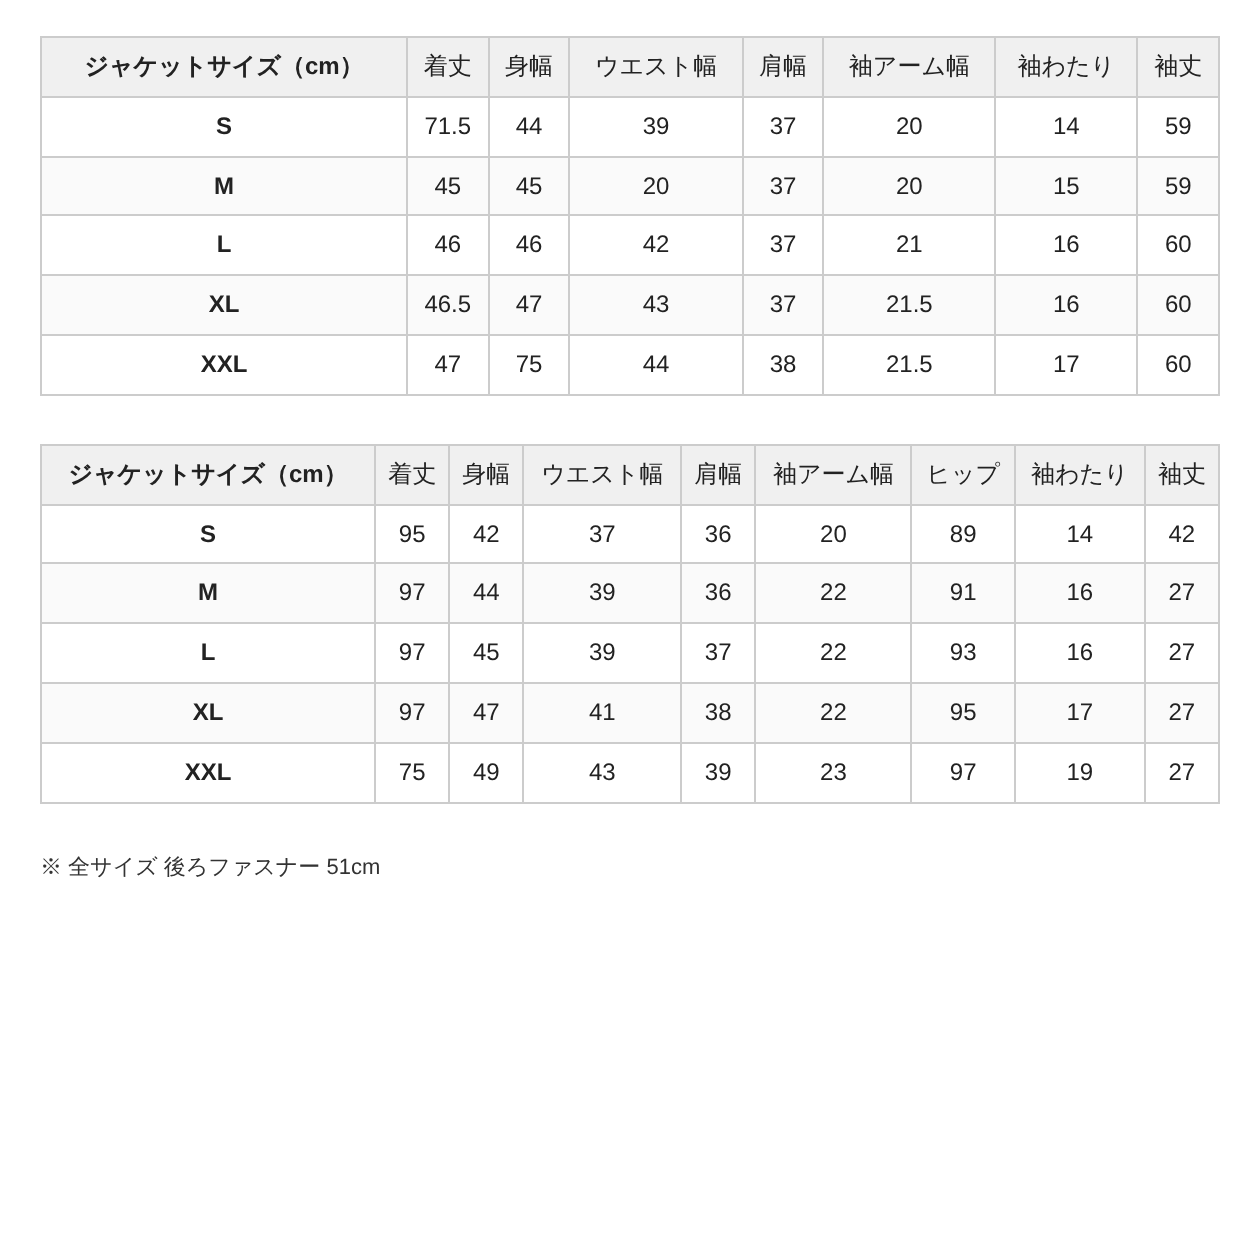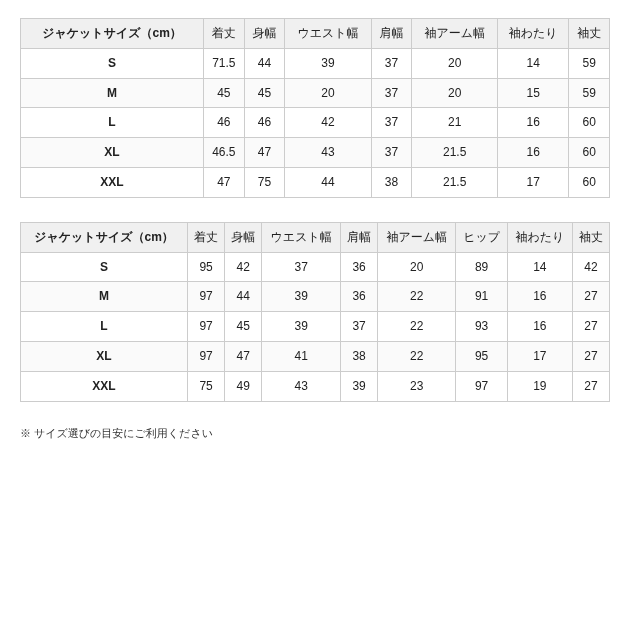--- a/index.html
+++ b/index.html
@@ -192,14 +192,14 @@
           <td>23</td>
           <td>97</td>
           <td>19</td>
           <td>27</td>
         </tr>
       </tbody>
   </table>
 </div>
 
 <div class="footer-notes">
-  <span>※ サイズ選びの目安にご利用ください</span>
+  <span>※ 全サイズ 後ろファスナー 51cm</span>
 </div>
 
 </body></html>

